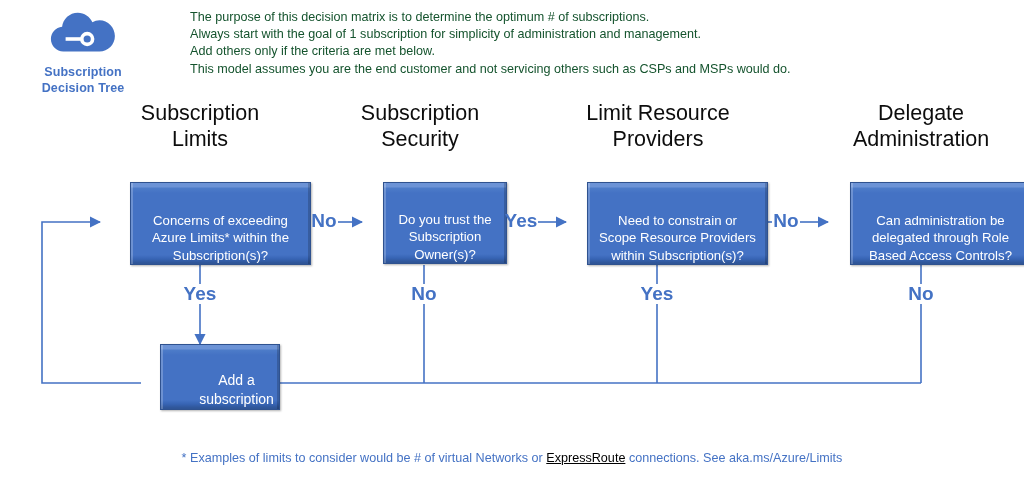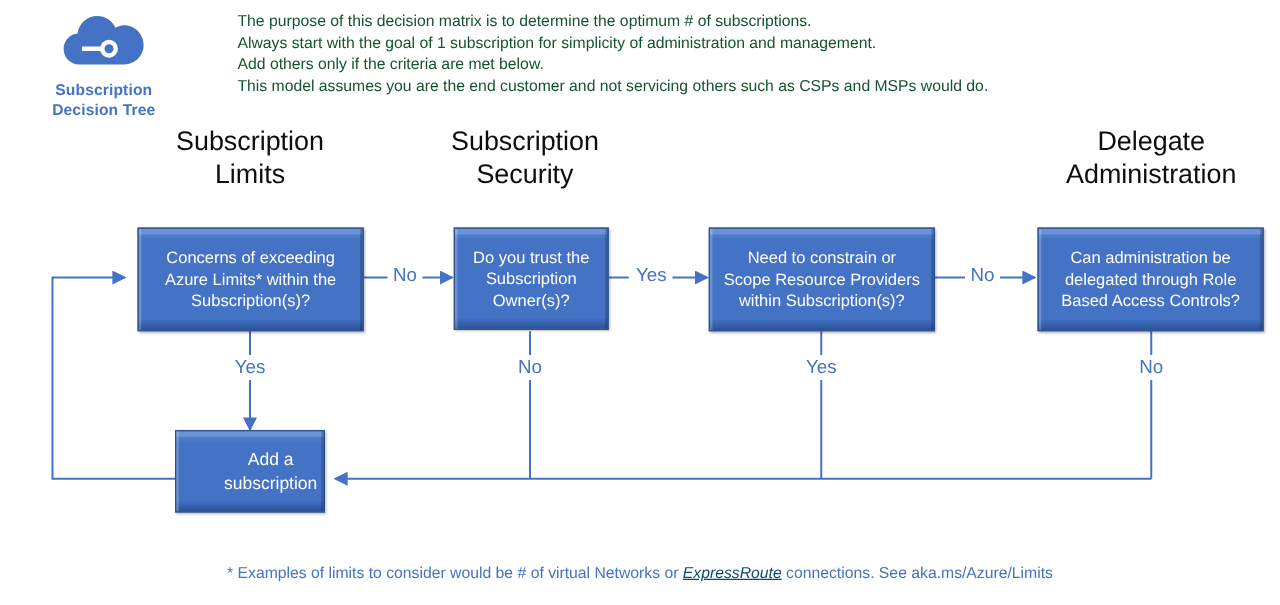--- a/index.html
+++ b/index.html
@@ -62,48 +62,50 @@
   }
 
   
   .pbox {
     position: absolute;
     box-sizing: border-box;
     background: #4472C4;
     border: 1px solid #2F528F;
     color: #ffffff;
     display: flex;
-    align-items: center;
+    align-items: flex-end;
     justify-content: center;
     text-align: center;
     font-size: 13.2px;
     line-height: 17.4px;
     
     background-image:
       linear-gradient(to bottom,
         #6c93d6 0px, #6c93d6 4px,
         #4d7cc9 5px, #4472C4 10px,
         #4472C4 calc(100% - 9px),
         #3764b4 calc(100% - 5px),
         #2f5597 calc(100% - 1px));
     box-shadow:
       inset 3px 0 0 -1px rgba(255,255,255,.22),
       inset -3px 0 0 -1px rgba(0,0,0,.18),
       1px 1px 2px rgba(0,0,0,.30);
+    margin-left: 20px;
   }
   .pbox span { display:block; padding: 0 6px; }
 
   
   .conn-label {
     position: absolute;
     color: #4472C4;
-    font-size: 15px;
+    font-size: 19px;
     line-height: 18px;
     text-align: center;
     white-space: nowrap;
+    font-weight: bold;
   }
 
   
   #footnote {
     position: absolute;
     left: 0;
     top: 450px;
     width: 1024px;
     text-align: center;
     color: #4472C4;
@@ -140,20 +142,24 @@
   </div>
 
   <div class="col-title" style="left:104px; top:100px; width:192px;">
     <div>Subscription</div>
     <div>Limits</div>
   </div>
   <div class="col-title" style="left:324px; top:100px; width:192px;">
     <div>Subscription</div>
     <div>Security</div>
   </div>
+  <div class="col-title" style="left:560px; top:100px; width:196px;">
+    <div>Limit Resource</div>
+    <div>Providers</div>
+  </div>
   <div class="col-title" style="left:822px; top:100px; width:198px;">
     <div>Delegate</div>
     <div>Administration</div>
   </div>
 
   <svg id="wires" width="1024" height="484">
     <defs>
       <marker id="arrowR" viewBox="0 0 10 10" refX="9" refY="5" markerWidth="7" markerHeight="7" orient="auto-start-reverse">
         <path d="M 0 0 L 10 5 L 0 10 z" fill="#4472C4"></path>
       </marker>
@@ -233,16 +239,16 @@
   <div class="conn-label" style="left:304px; top:212px; width:40px;">No</div>
   <div class="conn-label" style="left:500px; top:212px; width:42px;">Yes</div>
   <div class="conn-label" style="left:766px; top:212px; width:40px;">No</div>
 
   <div class="conn-label" style="left:178px; top:285px; width:44px;">Yes</div>
   <div class="conn-label" style="left:403px; top:285px; width:42px;">No</div>
   <div class="conn-label" style="left:635px; top:285px; width:44px;">Yes</div>
   <div class="conn-label" style="left:900px; top:285px; width:42px;">No</div>
 
   <div id="footnote">
-    <span>* Examples of limits to consider would be # of virtual Networks or </span><a class="link" href="#" style="color:#0c4a6e;font-style:italic;">ExpressRoute</a><span> connections.  See aka.ms/Azure/Limits</span>
+    <span>* Examples of limits to consider would be # of virtual Networks or </span><a class="link" href="#" style="color:#000000;">ExpressRoute</a><span> connections.  See aka.ms/Azure/Limits</span>
   </div>
 
 </div>
 
 </body></html>

